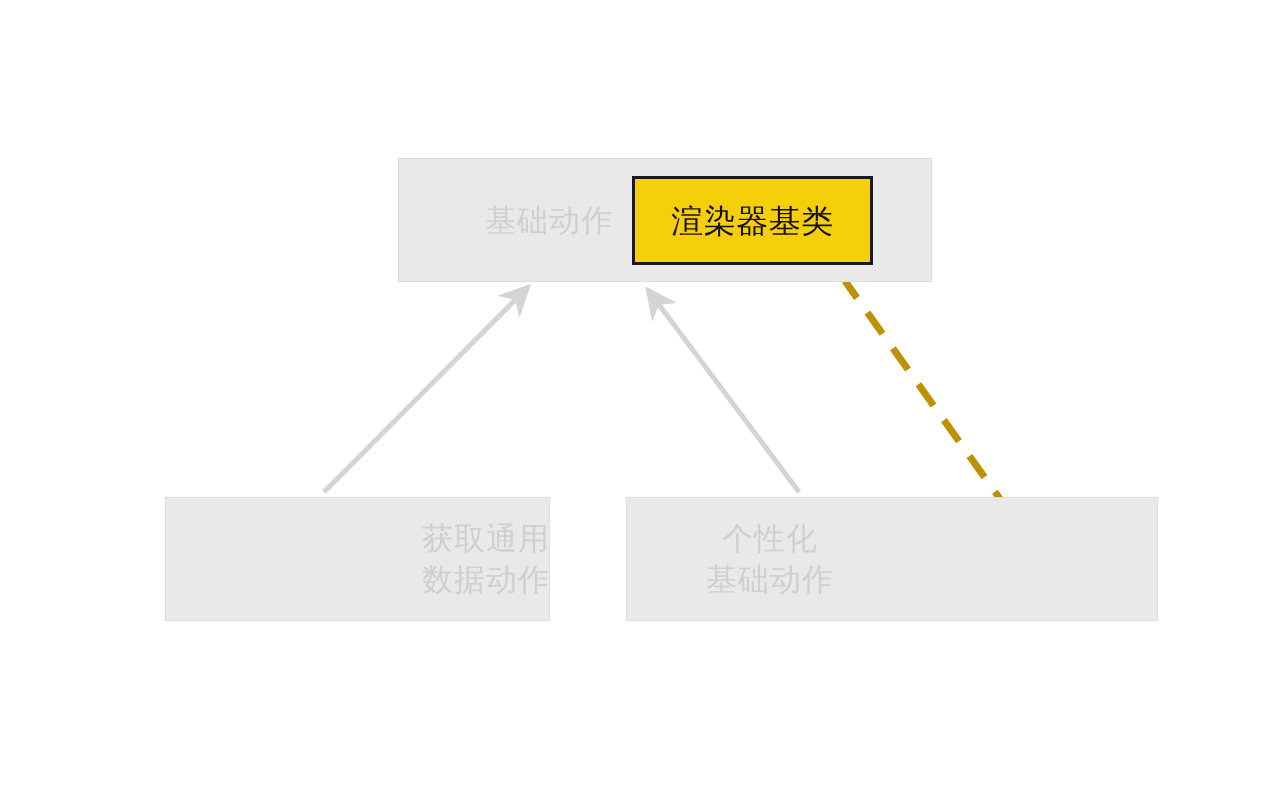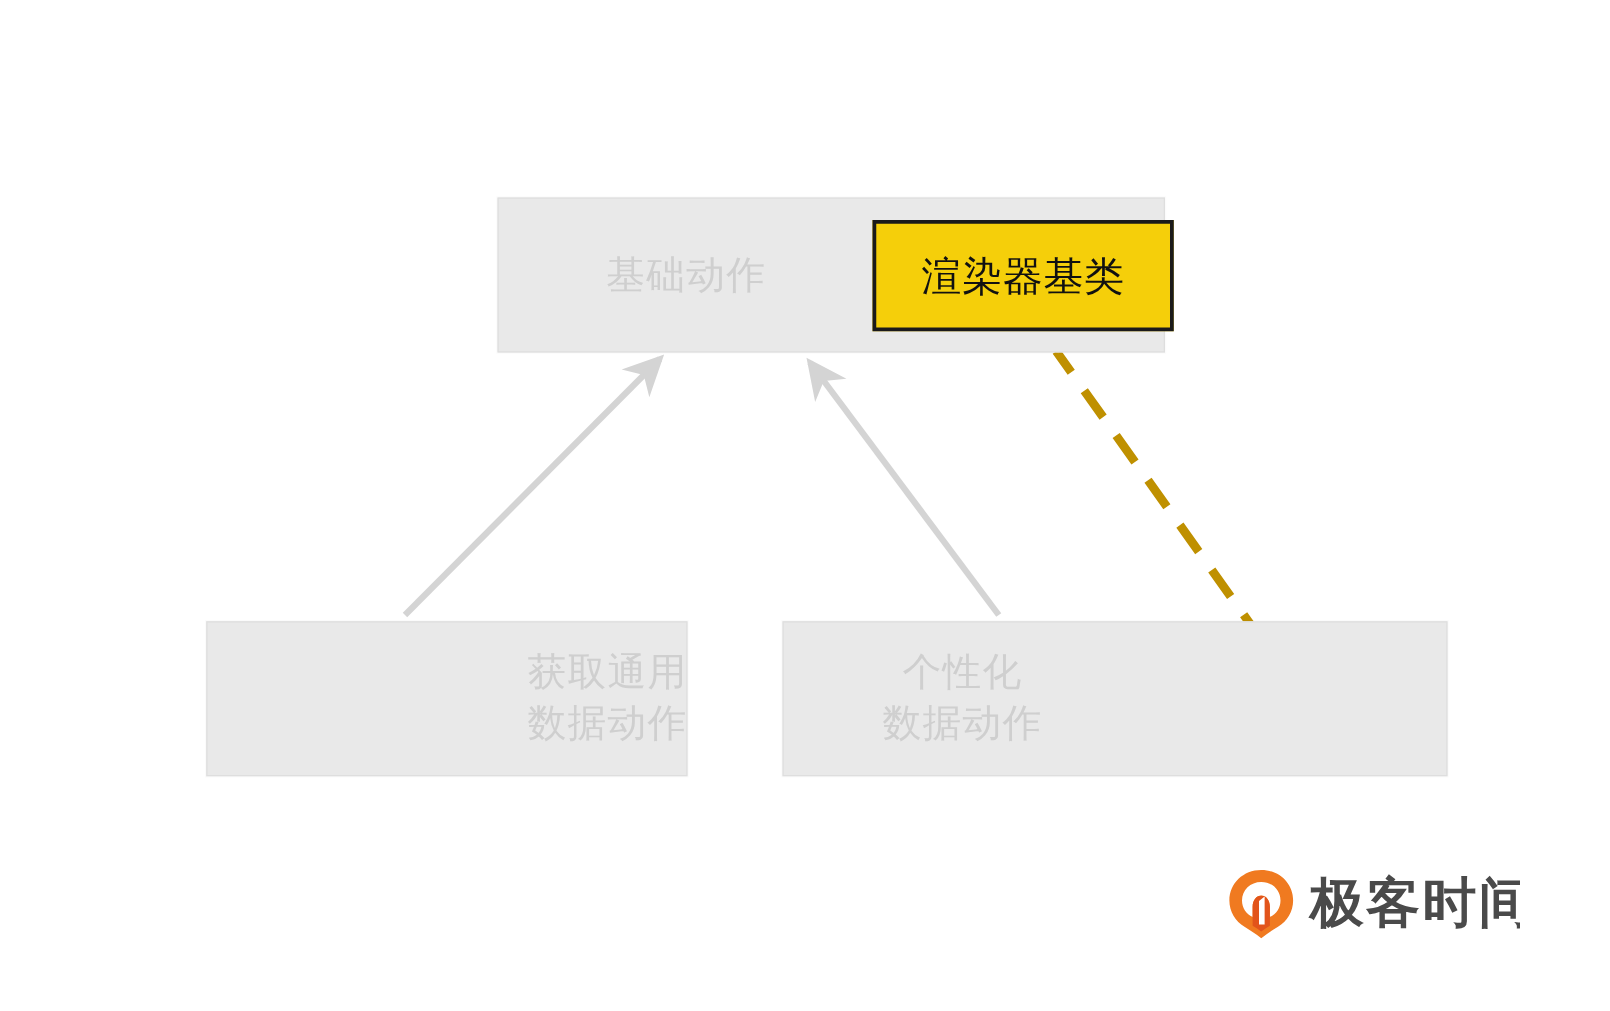--- a/index.html
+++ b/index.html
@@ -56,21 +56,21 @@
     letter-spacing: 0.5px;
     font-family: "DejaVu Sans", "Liberation Sans", sans-serif;
     white-space: nowrap;
     user-select: none;
   }
 
   
   #box-base-action      { left: 398px; top: 158px;  width: 534px; height: 124px; }
   #lbl-base-action      { left: 424px; top: 200px;  width: 250px; }
 
-  #box-renderer-base    { left: 698px; top: 176px;  width: 241px; height: 89px; }
+  #box-renderer-base    { left: 632px; top: 176px;  width: 241px; height: 89px; }
 
   #box-common-data      { left: 165px; top: 497px;  width: 385px; height: 124px; }
   #lbl-common-data      { left: 165px; top: 518px;  width: 385px; text-align: right; }
 
   #box-custom-data      { left: 626px; top: 497px;  width: 532px; height: 124px; }
   #lbl-custom-data      { left: 640px; top: 518px;  width: 260px; }
 
   #box-renderer-ui      { left: 908px; top: 517px;  width: 240px; height: 86px; }
 
   
@@ -145,32 +145,17 @@
   </div>
 
   <div class="gbox" id="box-common-data">
   </div>
   <div class="gbox-label" id="lbl-common-data">获取通用
 数据动作</div>
 
   <div class="gbox" id="box-custom-data">
   </div>
   <div class="gbox-label" id="lbl-custom-data">个性化
-数据动作</div>
+基础动作</div>
 
 
-  <div id="logo">
-    <svg id="logo-mark" viewBox="0 0 54 56" xmlns="http://www.w3.org/2000/svg">
-      <path d="M27 1 C12.6 1 1.5 11.7 1.5 25.3 C1.5 34.2 6.3 41.9 13.6 46.3
-               C18.2 49.1 22.6 52 27 55.5 C31.4 52 35.8 49.1 40.4 46.3
-               C47.7 41.9 52.5 34.2 52.5 25.3 C52.5 11.7 41.4 1 27 1 Z" fill="#f07a20"></path>
-      <path d="M27 10.5 C18.3 10.5 11.6 17 11.6 25.3 C11.6 31.2 15 36.2 20.1 38.6
-               L20.1 30.6 C20.1 25.2 23 21.4 27 21.4 C31 21.4 33.9 25.2 33.9 30.6
-               L33.9 38.6 C39 36.2 42.4 31.2 42.4 25.3 C42.4 17 35.7 10.5 27 10.5 Z" fill="#ffffff"></path>
-      <path d="M20.1 30.4 L20.1 45.5 C22.5 46.9 24.8 48.5 27 50.2
-               C29.2 48.5 31.5 46.9 33.9 45.5 L33.9 30.4
-               C33.9 25.4 31 21.6 27 21.6 C23 21.6 20.1 25.4 20.1 30.4 Z" fill="#e2541b"></path>
-      <path d="M25.2 25.8 L29.7 22.1 L29.7 44.6 L25.2 44.6 Z" fill="#ffffff"></path>
-    </svg>
-    <span id="logo-text">极客时间</span>
-  </div>
 
 </div>
 
 </body></html>

